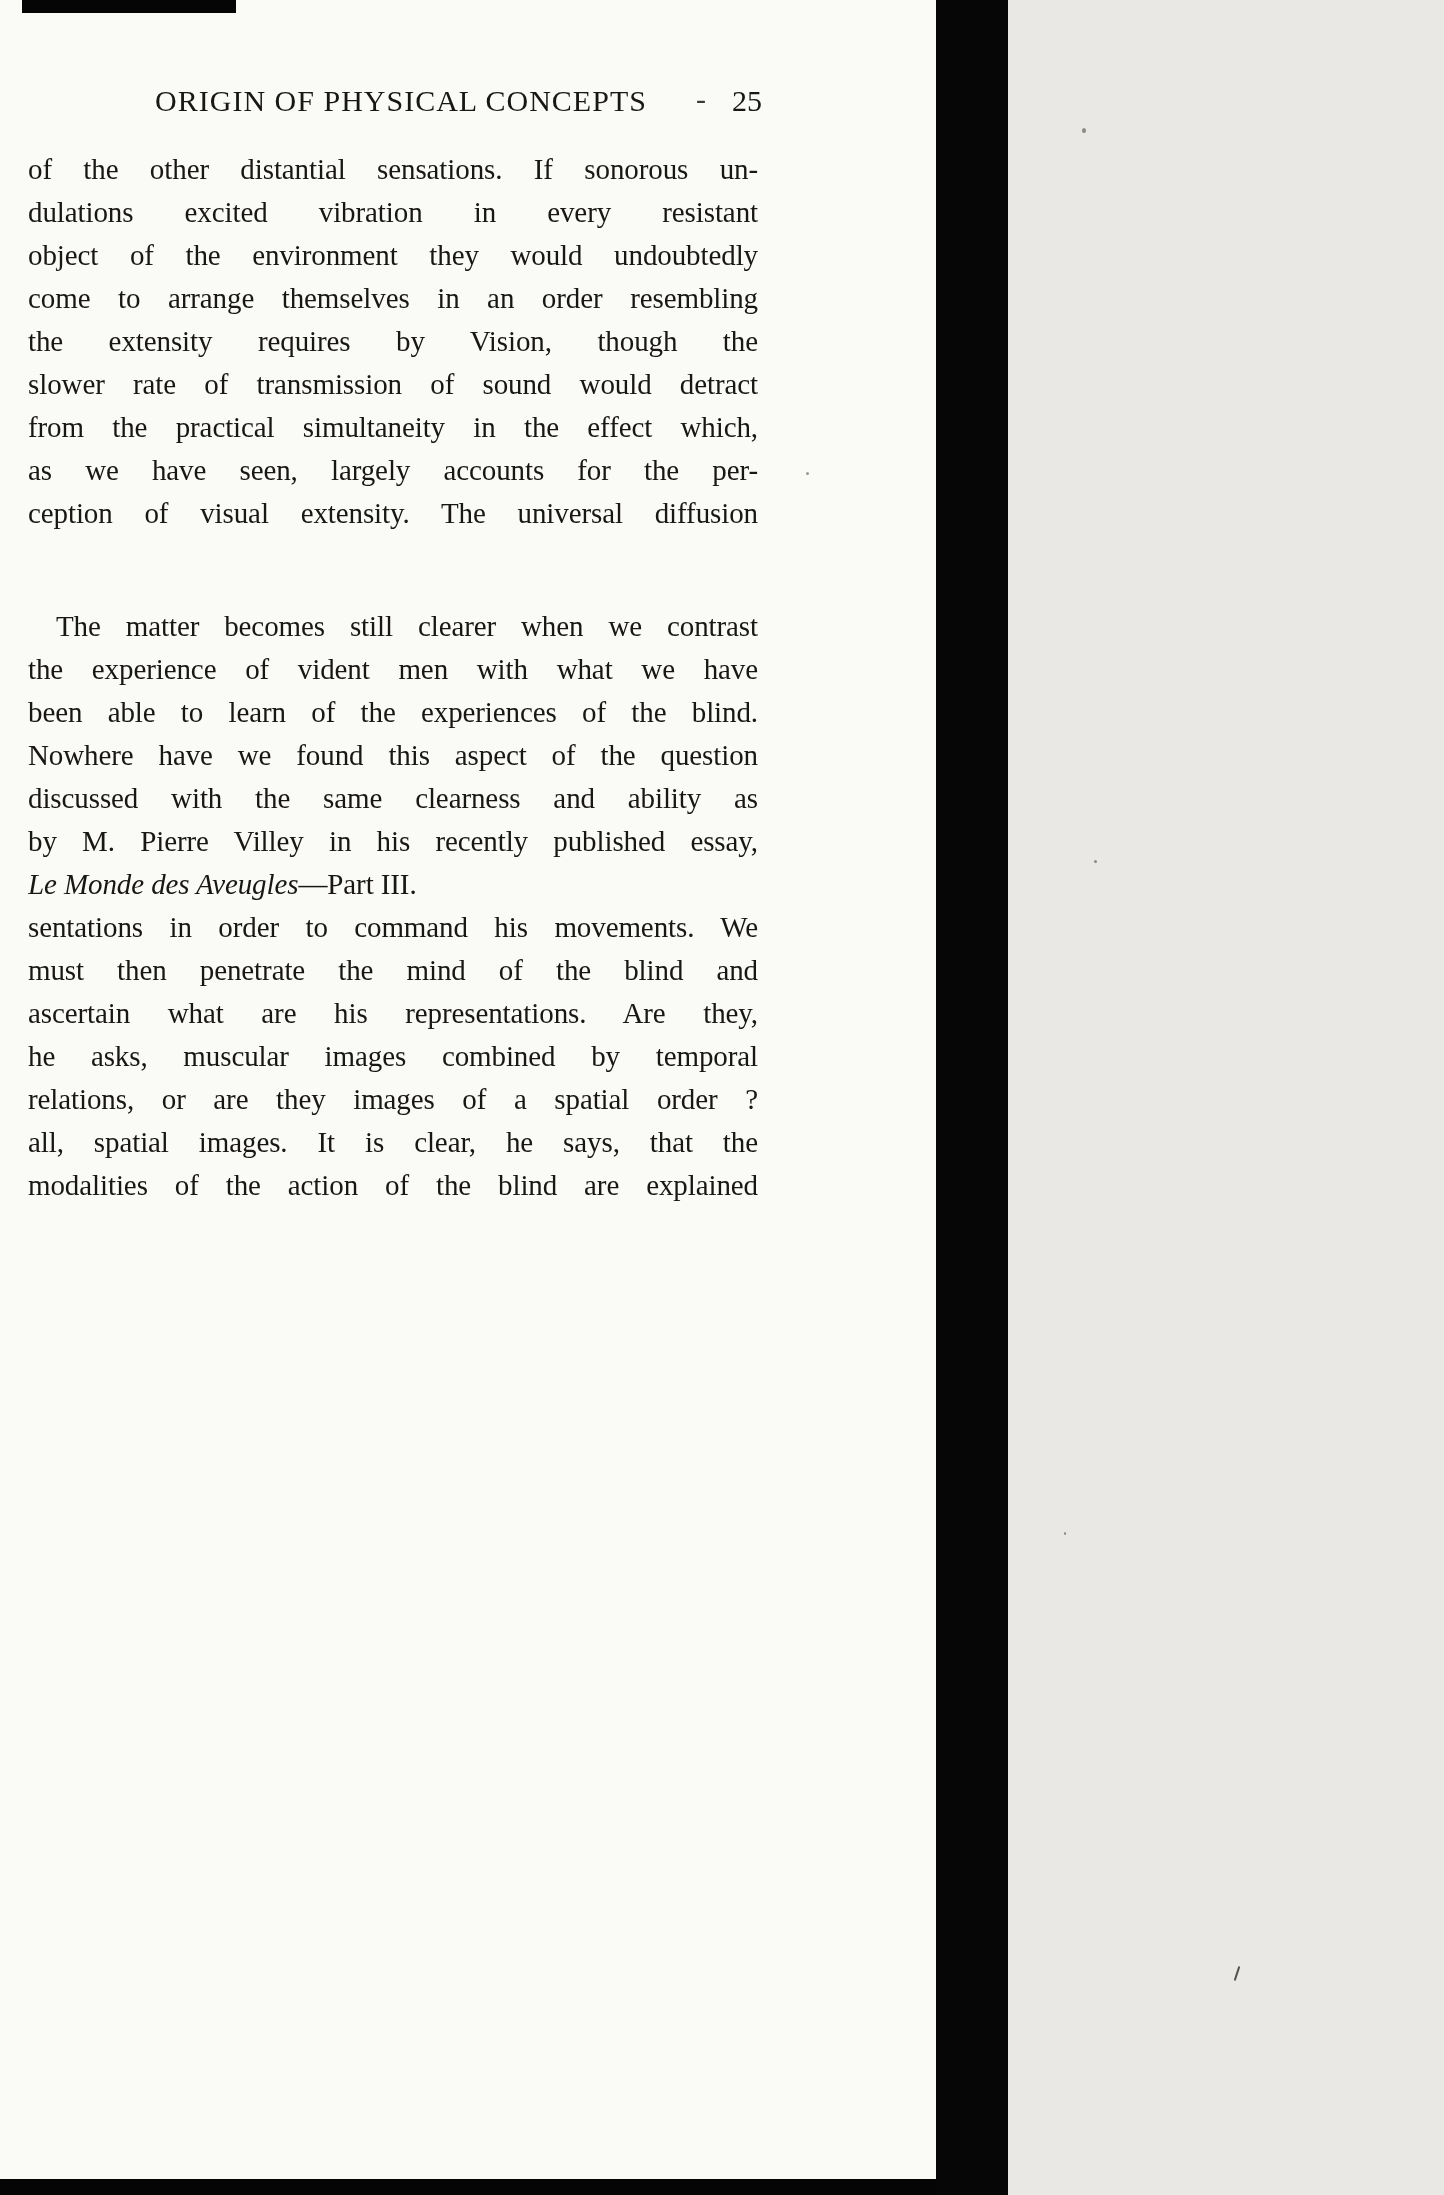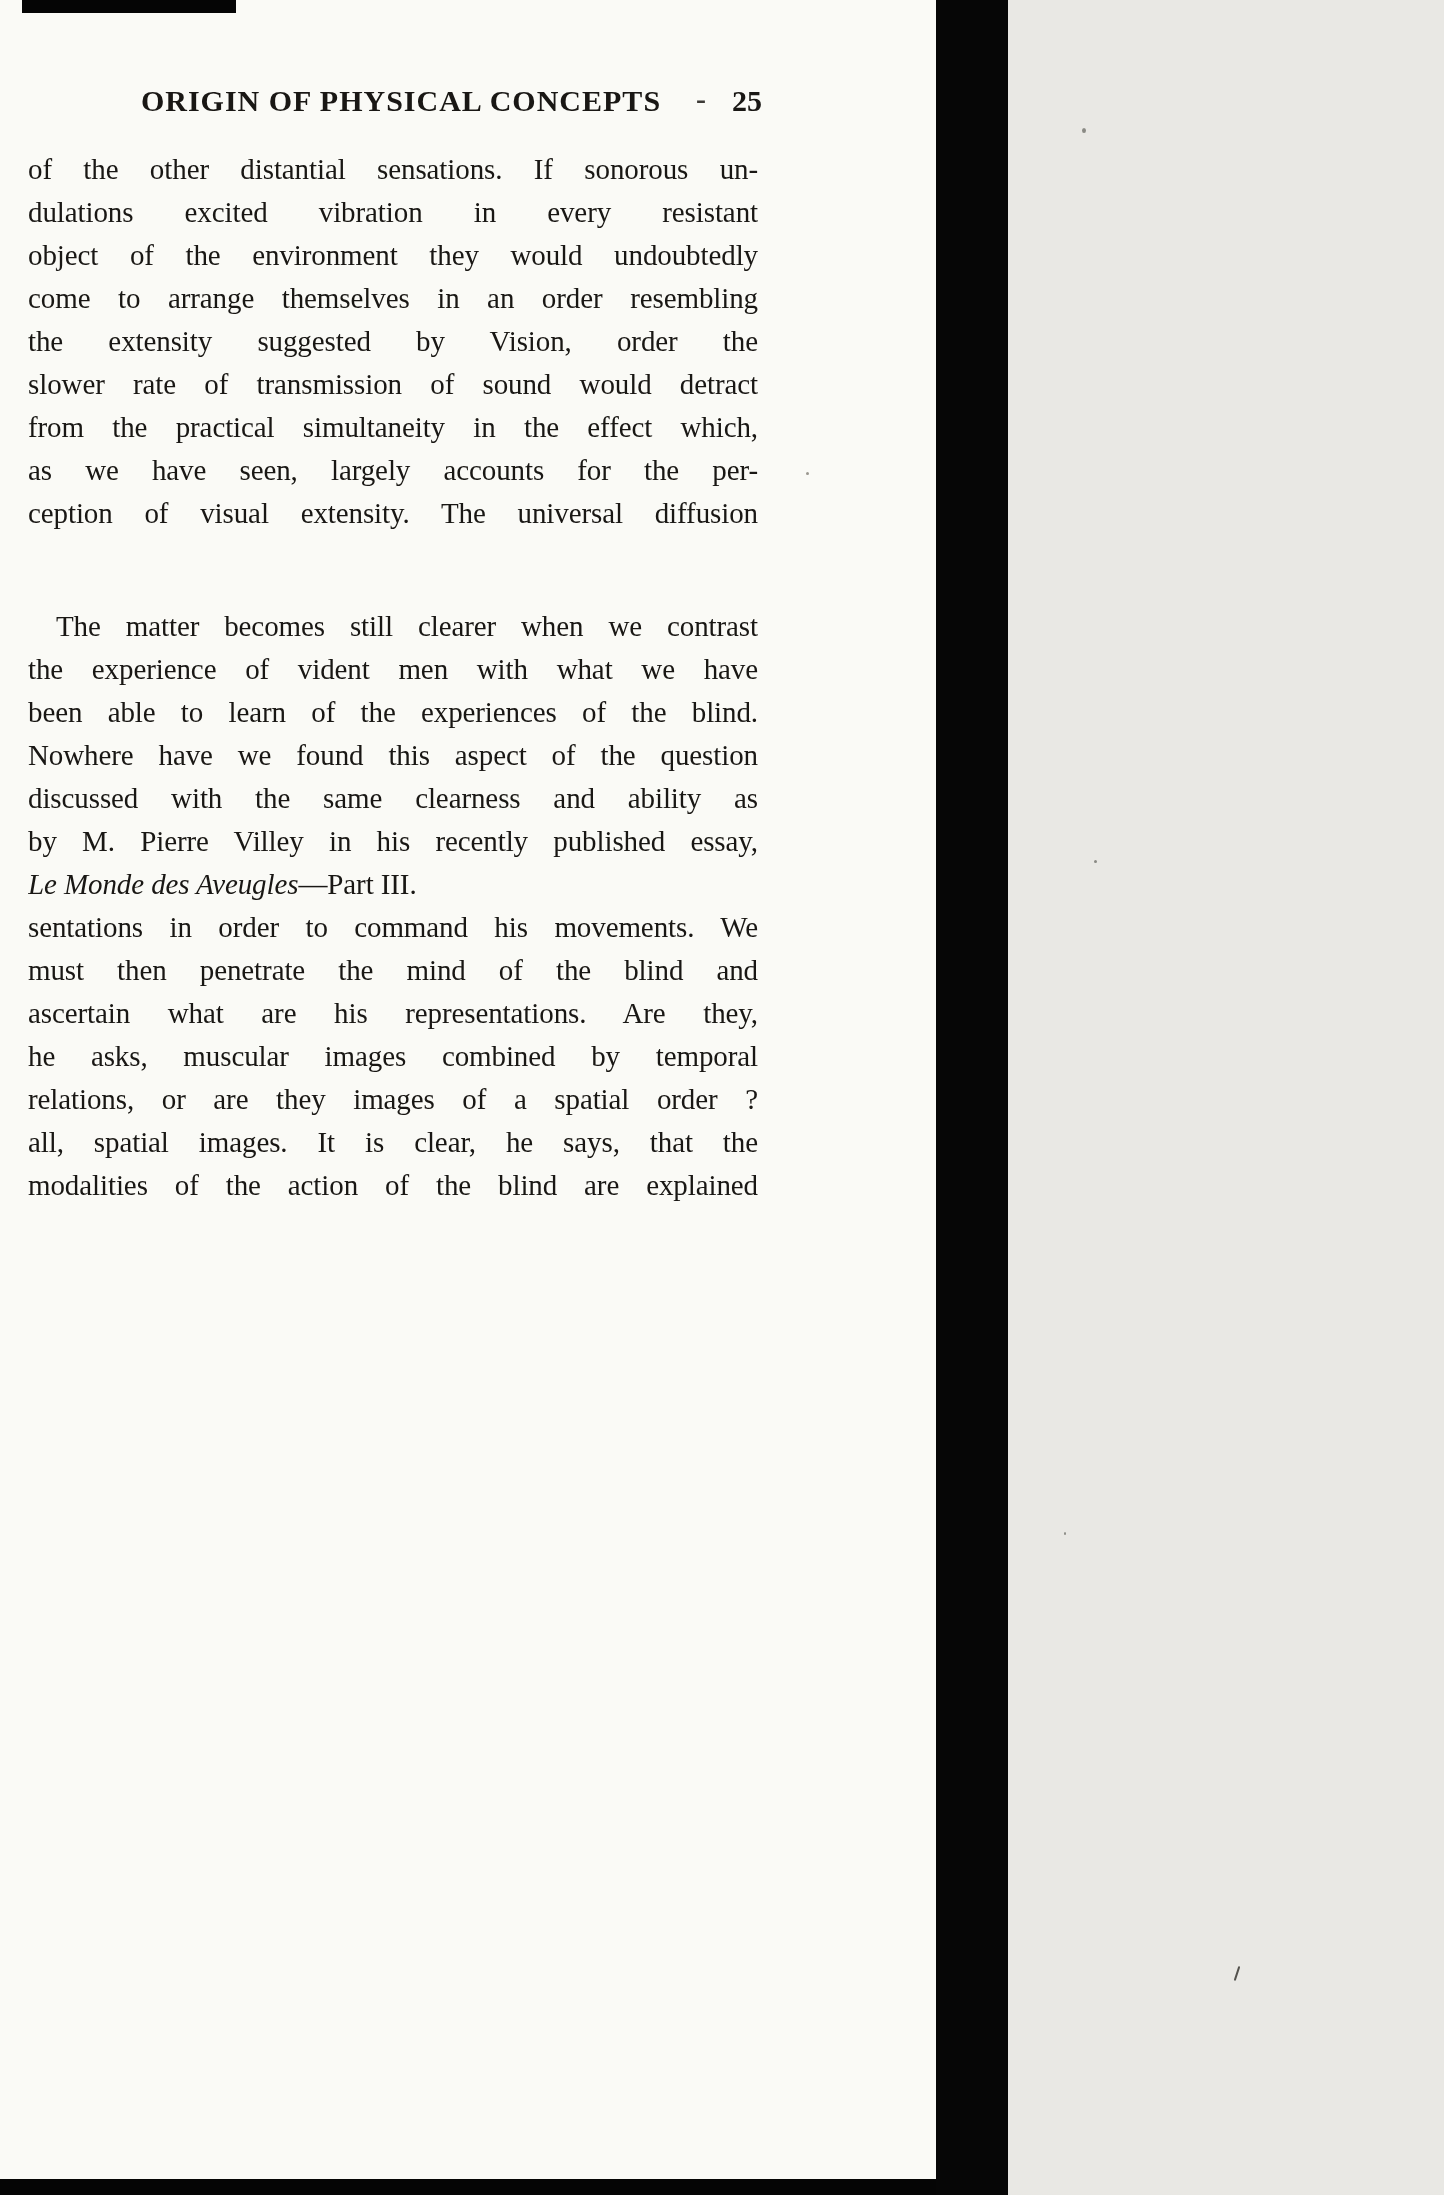--- a/index.html
+++ b/index.html
@@ -54,21 +54,20 @@
   }
 
   
   .running-head {
     position:absolute; left:36px; top:84px;
     width:730px; height:40px;
     text-align:center;
     font-size:30px;
     letter-spacing:1px;
     white-space:nowrap;
-    font-weight:bold;
   }
   .head-sep  { position:absolute; right:60px; top:-2px; letter-spacing:0; color:#3c3a36; }
   .head-page { position:absolute; right:4px;  top:0;    letter-spacing:0;text-align:right; }
 
   
   .text-block {
     position:absolute; left:28px; top:148px;
     width:730px;
     font-size:29px;
     letter-spacing:-0.1px;
@@ -100,21 +99,21 @@
     <span class="head-page">25</span>
   </div>
 
   <div class="text-block">
 
     <div class="para">
       <div class="line">of the other distantial sensations. If sonorous un-</div>
       <div class="line">dulations excited vibration in every resistant</div>
       <div class="line">object of the environment they would undoubtedly</div>
       <div class="line">come to arrange themselves in an order resembling</div>
-      <div class="line">the extensity suggested by Vision, order the</div>
+      <div class="line">the extensity requires by Vision, though the</div>
       <div class="line">slower rate of transmission of sound would detract</div>
       <div class="line">from the practical simultaneity in the effect which,</div>
       <div class="line">as we have seen, largely accounts for the per-</div>
       <div class="line">ception of visual extensity. The universal diffusion</div>
     </div>
 
     <div class="para gap-before">
       <div class="line indent">The matter becomes still clearer when we contrast</div>
       <div class="line">the experience of vident men with what we have</div>
       <div class="line">been able to learn of the experiences of the blind.</div>

